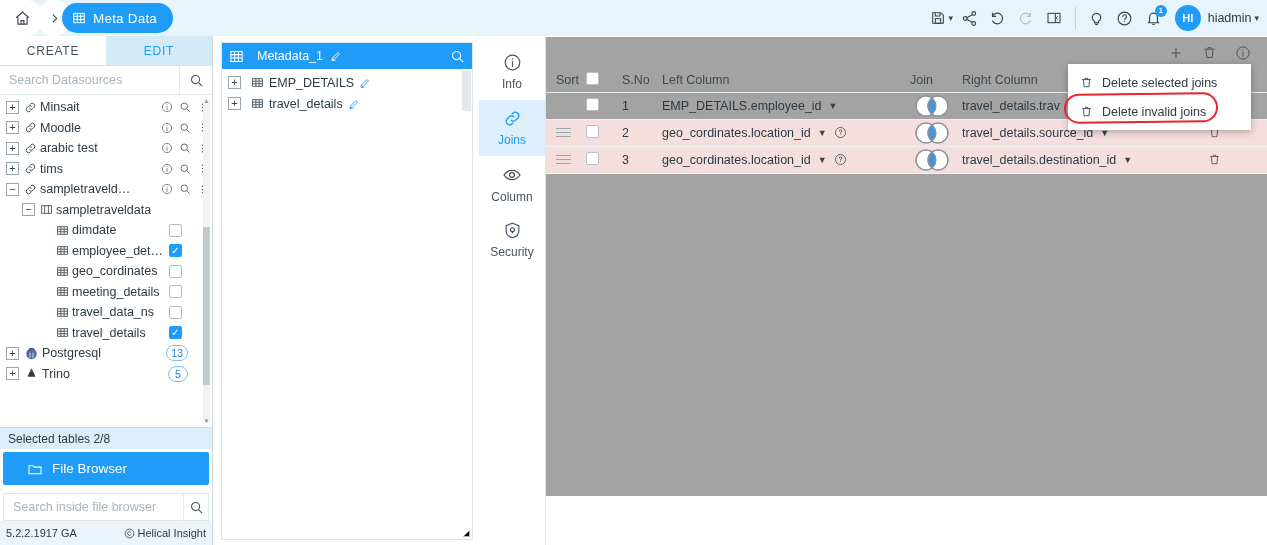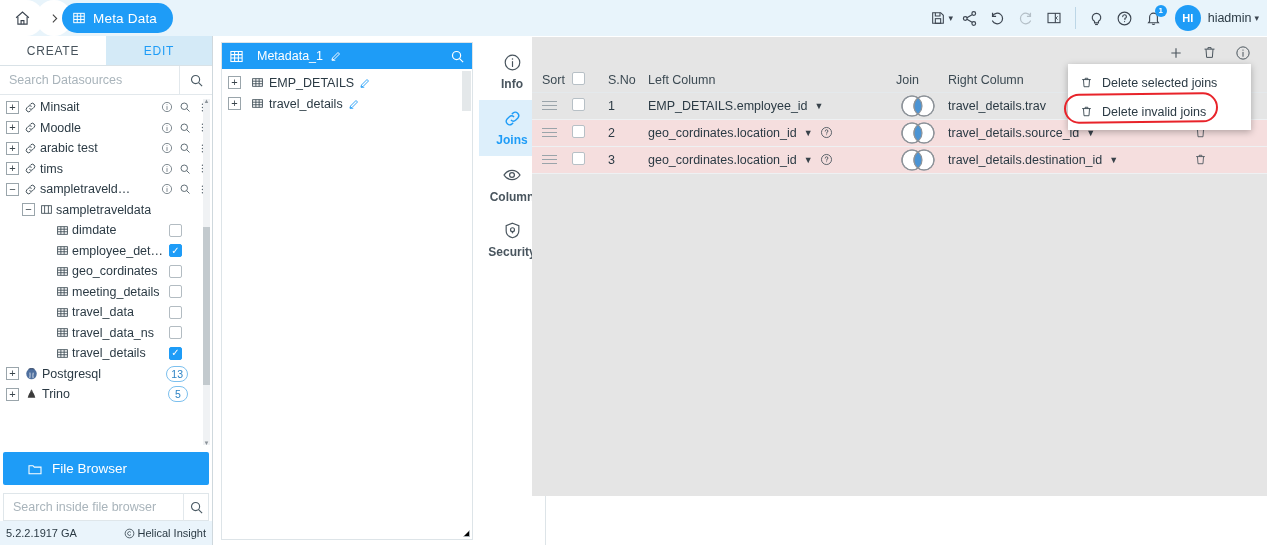--- a/index.html
+++ b/index.html
@@ -183,28 +183,28 @@
   }
 
   
   .rail {
     position: absolute; left: 479px; top: 37px; width: 67px; height: 508px;
     background: #fff; border-right: 1px solid #dde4e8;
     display: flex; flex-direction: column; align-items: stretch; padding-top: 7px;
   }
   .rail-item {
     height: 56px; display: flex; flex-direction: column; align-items: center;
-    justify-content: center; gap: 5px; font-size: 12px; color: #49555e; font-weight: bold;
+    justify-content: center; gap: 5px; font-size: 12px; color: #49555e;
   }
   .rail-item.active { background: #ddeffb; color: #1e9cf7; }
 
   
   .joins {
-    position: absolute; left: 532px; top: 37px; right: 0; height: 459px;
-    background: #e5e5e5;
+    position: absolute; left: 546px; top: 37px; right: 0; height: 459px;
+    background: #a3a3a3;
   }
   .joins-toolbar {
     height: 31px; display: flex; align-items: center; justify-content: flex-end;
     gap: 18px; padding-right: 16px; color: #4a555d;
   }
   .jt-icon { cursor: default; display: flex; align-items: center; }
   .grid { width: 100%; border-collapse: collapse; table-layout: fixed; }
   .grid th {
     font-size: 12.5px; font-weight: normal; color: #3c4a53; text-align: left;
     height: 24px; border-bottom: 1px solid #e4e9ec; padding: 0 4px;
@@ -581,31 +581,20 @@
           <span class="cb" style="margin-right: 26px;"></span>
         </div>
         <div class="tnode" style="padding-left: 38px;">
           <span style="width: 13px; flex: 0 0 auto; margin-right: 5px;"></span>
           <span style="display: flex; align-items: center; margin-right: 3px; flex: 0 0 auto;">
             <svg class="icn" width="13" height="13" viewBox="0 0 24 24" fill="none" stroke="#3c4a53" stroke-width="1.6">
               <rect x="3" y="5" width="18" height="14"></rect>
               <path d="M3 9.6h18M3 14.3h18M9 5v14M15 5v14"></path>
             </svg>
           </span>
-          <span class="tlabel">travel_data</span>
-          <span class="cb" style="margin-right: 26px;"></span>
-        </div>
-        <div class="tnode" style="padding-left: 38px;">
-          <span style="width: 13px; flex: 0 0 auto; margin-right: 5px;"></span>
-          <span style="display: flex; align-items: center; margin-right: 3px; flex: 0 0 auto;">
-            <svg class="icn" width="13" height="13" viewBox="0 0 24 24" fill="none" stroke="#3c4a53" stroke-width="1.6">
-              <rect x="3" y="5" width="18" height="14"></rect>
-              <path d="M3 9.6h18M3 14.3h18M9 5v14M15 5v14"></path>
-            </svg>
-          </span>
           <span class="tlabel">travel_data_ns</span>
           <span class="cb" style="margin-right: 26px;"></span>
         </div>
         <div class="tnode" style="padding-left: 38px;">
           <span style="width: 13px; flex: 0 0 auto; margin-right: 5px;"></span>
           <span style="display: flex; align-items: center; margin-right: 3px; flex: 0 0 auto;">
             <svg class="icn" width="13" height="13" viewBox="0 0 24 24" fill="none" stroke="#3c4a53" stroke-width="1.6">
               <rect x="3" y="5" width="18" height="14"></rect>
               <path d="M3 9.6h18M3 14.3h18M9 5v14M15 5v14"></path>
             </svg>
@@ -637,20 +626,21 @@
           <span class="badge" style="margin-right: 20px;">5</span>
         </div>
       </div>
     <div class="tree-sb">
       <span class="sb-arrow" style="top:-2px;">▲</span>
       <i></i>
       <span class="sb-arrow" style="bottom:-2px;">▼</span>
     </div>
   </div>
 
+  <div class="selected-bar">Selected tables 2/8</div>
 
   <div class="fb-btn">
     <span>
       <svg class="icn" width="16" height="16" viewBox="0 0 24 24" fill="none" stroke="#fff" stroke-width="1.6">
         <path d="M3 7h6l2 2.2h10V19H3z"></path>
       </svg>
     </span>
     <span>File Browser</span>
   </div>
 

